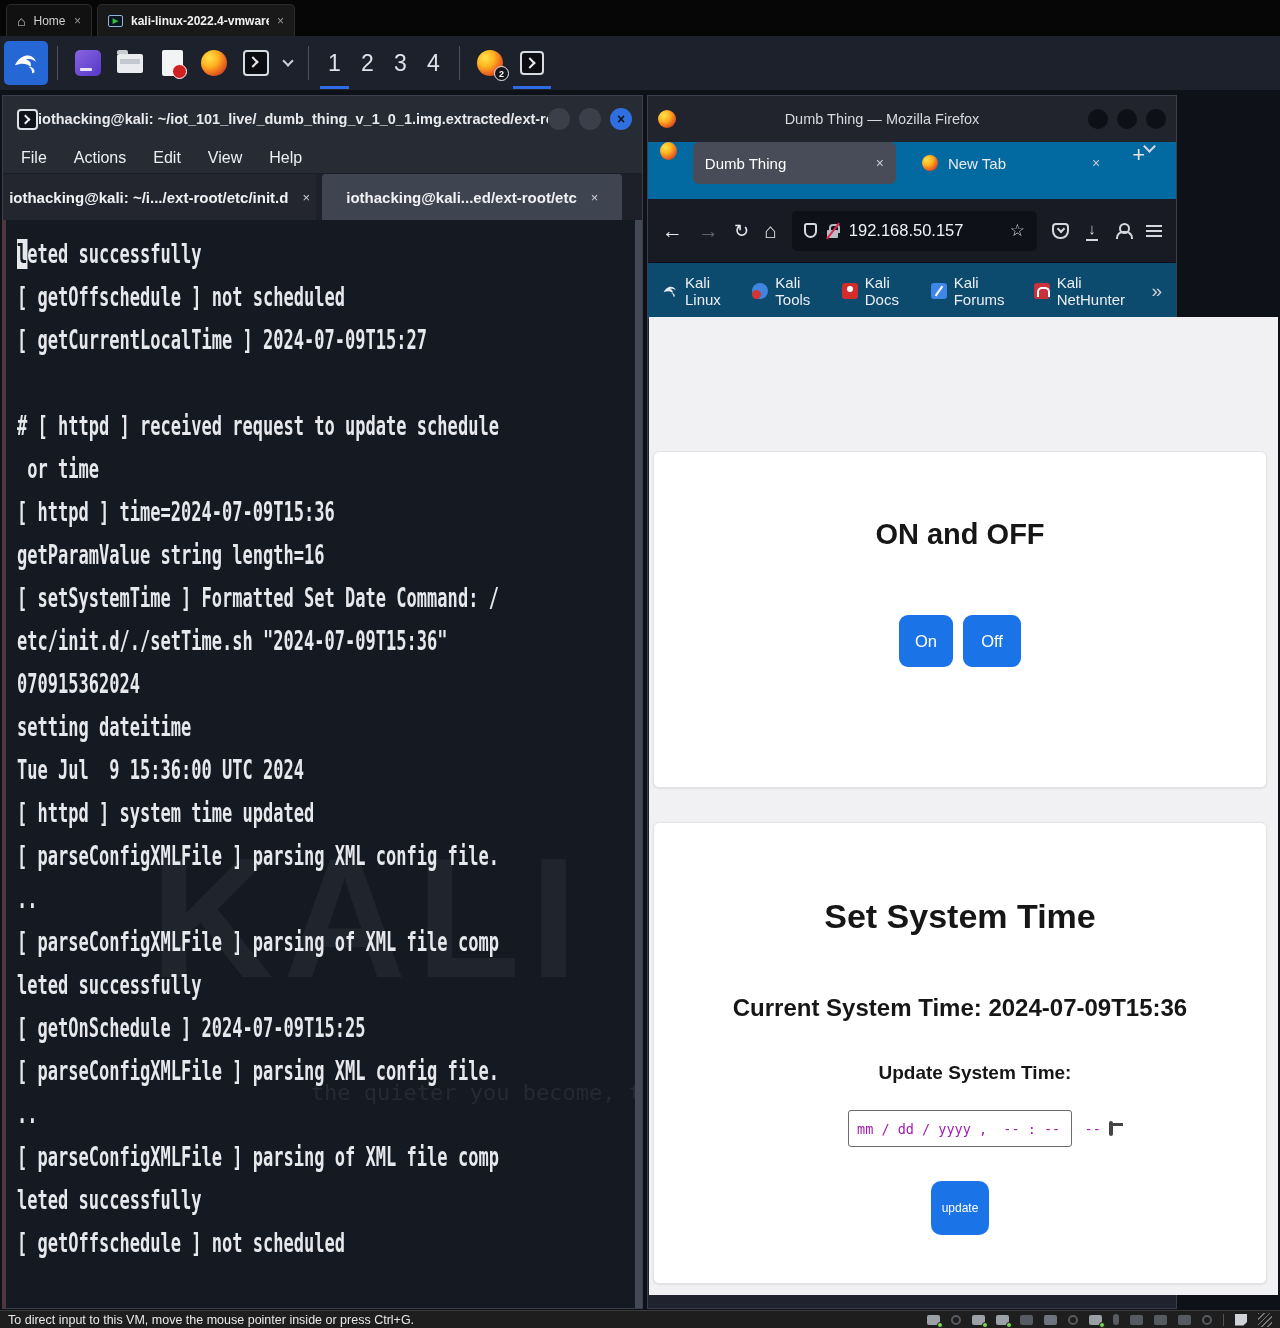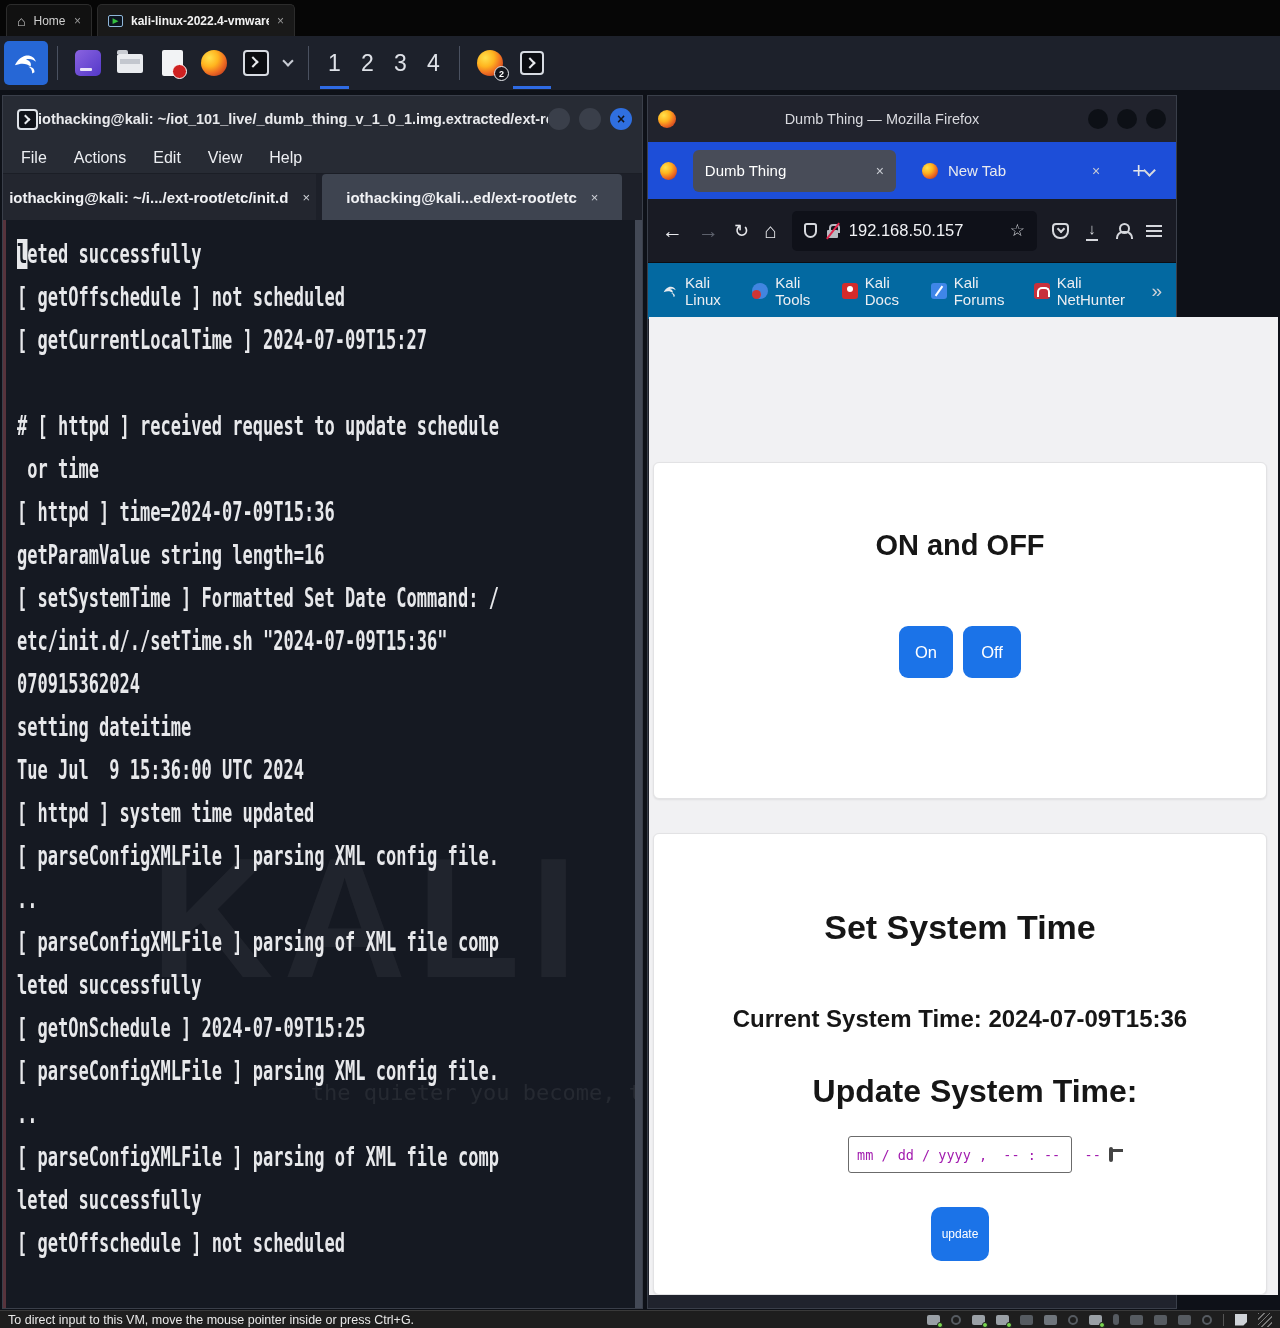--- a/index.html
+++ b/index.html
@@ -105,21 +105,21 @@
   .t-watermark2 { position:absolute; right:0px; top:860px; font-family:"DejaVu Sans Mono",monospace;
                   font-size:22px; color:rgba(255,255,255,0.07); white-space:nowrap; pointer-events:none; }
 
   
   .ff-win { position:absolute; left:647px; top:5px; width:530px; height:1214px;
             background:#20232d; border:1px solid #3a3f4a; }
   .f-titlebar { height:46px; background:#21232d; display:flex; align-items:center; padding:0 10px; }
   .f-title-text { flex:1; text-align:center; color:#d8d9de; font-size:14.5px; white-space:nowrap; overflow:hidden; }
   .f-ctrls { display:flex; gap:9px; }
   .f-circle { width:20px; height:20px; border-radius:50%; background:#0d1016; }
-  .f-tabbar { height:57px; background:#1d4ed8; display:flex; align-items:center; padding:0 12px; }
+  .f-tabbar { height:57px; background:#0369a1; display:flex; align-items:flex-start; padding:0 12px; }
   .f-tab-active { width:216px; height:42px; background:#484c58; border-radius:6px; margin-left:16px;
                   display:flex; align-items:center; padding:0 12px; color:#fff; font-size:15px; }
   .f-tab-active .lbl { flex:1; }
   .f-tab-plain { width:215px; height:42px; display:flex; align-items:center; gap:10px; padding:0 12px;
                  color:#e9eaee; font-size:15px; margin-left:14px; }
   .f-tab-plain .lbl { flex:1; }
   .f-tabbar .tx { color:#c9ccd3; font-size:14px; }
   .f-plus { color:#e3e5ea; font-size:22px; margin-left:20px; }
   .f-alltabs { margin-left:auto; margin-right:10px; }
   .chev2 { width:9px; height:9px; border-right:2px solid #d8dade; border-bottom:2px solid #d8dade; transform:rotate(45deg); }
@@ -144,55 +144,55 @@
   .pocket-ic i { width:6px; height:6px; border-right:2px solid #d6d8dd; border-bottom:2px solid #d6d8dd;
                  transform:rotate(45deg); margin-top:-3px; }
   .dl-ic { position:relative; width:16px; height:20px; color:#d6d8dd; font-size:15px; text-align:center; line-height:16px; }
   .dl-ic::after { content:''; position:absolute; left:2px; bottom:0; width:12px; height:2px; background:#d6d8dd; }
   .acct-ic { position:relative; width:16px; height:16px; }
   .acct-ic::before { content:''; position:absolute; left:4px; top:0; width:7px; height:7px; border:2px solid #d6d8dd; border-radius:50%; }
   .acct-ic::after { content:''; position:absolute; left:1px; bottom:0; width:13px; height:6px;
                     border:2px solid #d6d8dd; border-bottom:none; border-radius:7px 7px 0 0; }
   .burger { display:flex; flex-direction:column; gap:3px; }
   .burger i { width:16px; height:2px; background:#d6d8dd; }
-  .f-bookmarks { height:56px; background:#0369a1; display:flex; align-items:center; gap:16px; padding:0 14px;
+  .f-bookmarks { height:56px; background:#0c4a6e; display:flex; align-items:center; gap:16px; padding:0 14px;
                  color:#eceef2; font-size:15px; }
   .bm { display:flex; align-items:center; gap:7px; }
   .bm-overflow { margin-left:auto; color:#cfd2d8; font-size:19px; }
   .bm-ic { width:16px; height:16px; border-radius:3px; position:relative; flex:none; }
   .bm-kali { background:transparent; }
   .bm-tools { border-radius:50%; background:#4185e0; }
   .bm-tools::after { content:''; position:absolute; left:0; bottom:0; width:9px; height:9px; border-radius:50%; background:#d23535; }
   .bm-docs { background:#d42b2b; }
   .bm-docs::after { content:''; position:absolute; left:5px; top:3px; width:6px; height:6px; border-radius:50%; background:#fff; }
   .bm-forums { background:#3f86e8; }
   .bm-forums::after { content:''; position:absolute; left:7px; top:2px; width:2px; height:12px; background:#fff; transform:rotate(35deg); }
   .bm-nh { background:#c8303c; }
   .bm-nh::after { content:''; position:absolute; left:3px; top:4px; width:9px; height:8px;
                   border:2px solid #fff; border-bottom:none; border-radius:5px 5px 0 0; }
 
   
   .f-page { position:absolute; left:1px; top:221px; width:629px; height:978px; background:#f1f1f3; overflow:hidden; }
   .pg-title { padding-top:44px; text-align:center; font-size:38px; font-weight:bold; color:#1f1f1f;
               font-family:"Liberation Sans", sans-serif; }
   .card { position:absolute; left:4px; right:11px; background:#fff; border:1px solid #e2e2e4;
-          border-radius:6px; box-shadow:0 1px 2px rgba(0,0,0,.08); text-align:center;margin-top:11px; }
+          border-radius:6px; box-shadow:0 1px 2px rgba(0,0,0,.08); text-align:center; }
   .card1 { top:134px; height:337px; }
   .card2 { top:505px; height:462px; }
   .onoff-h { padding-top:66px; font-size:29px; font-weight:bold; color:#161616; }
   .status-line { margin-top:44px; font-size:29px; font-weight:bold; color:#161616; }
   .status-on { color:#1f9c1f; }
   .btn-row { margin-top:64px; display:flex; justify-content:center; gap:10px; }
   .blue-btn { background:#1b73e8; color:#fff; border:none; border-radius:9px; font-size:16.5px;
               font-family:"Liberation Sans", sans-serif; }
   .btn-on { width:54px; height:52px; }
   .btn-off { width:58px; height:52px; }
   .time-h { padding-top:74px; font-size:34px; font-weight:bold; color:#161616; }
   .cur-time { margin-top:58px; font-size:24px; font-weight:bold; color:#161616; }
-  .upd-label { margin-top:40px; font-size:32px; font-weight:bold; color:#161616;padding-left:30px; }
+  .upd-label { margin-top:40px; font-size:19px; font-weight:bold; color:#161616;padding-left:30px; }
   .dt-wrap { margin-top:26px; display:flex; justify-content:center; }
   .dt-input { width:224px; height:37px; background:#fff; border:1px solid #6b6b6b; border-radius:3px;
               display:flex; align-items:center; padding:0 8px; gap:8px; }
   .dt-text { font-family:"DejaVu Sans Mono", monospace; font-size:13.5px; color:#a21caf; white-space:pre; }
   .cal-ic { margin-left:auto; width:15px; height:15px; border:2px solid #444; border-radius:2px; position:relative; }
   .cal-ic::before { content:''; position:absolute; left:-1px; top:0px; width:13px; height:3px; background:#444; }
   .btn-update { margin-top:34px; width:58px; height:54px; border-radius:10px; font-size:12px; }
 
   
   .vm-statusbar { position:absolute; left:0; top:1310px; width:1280px; height:18px; background:#1e1e1e;

